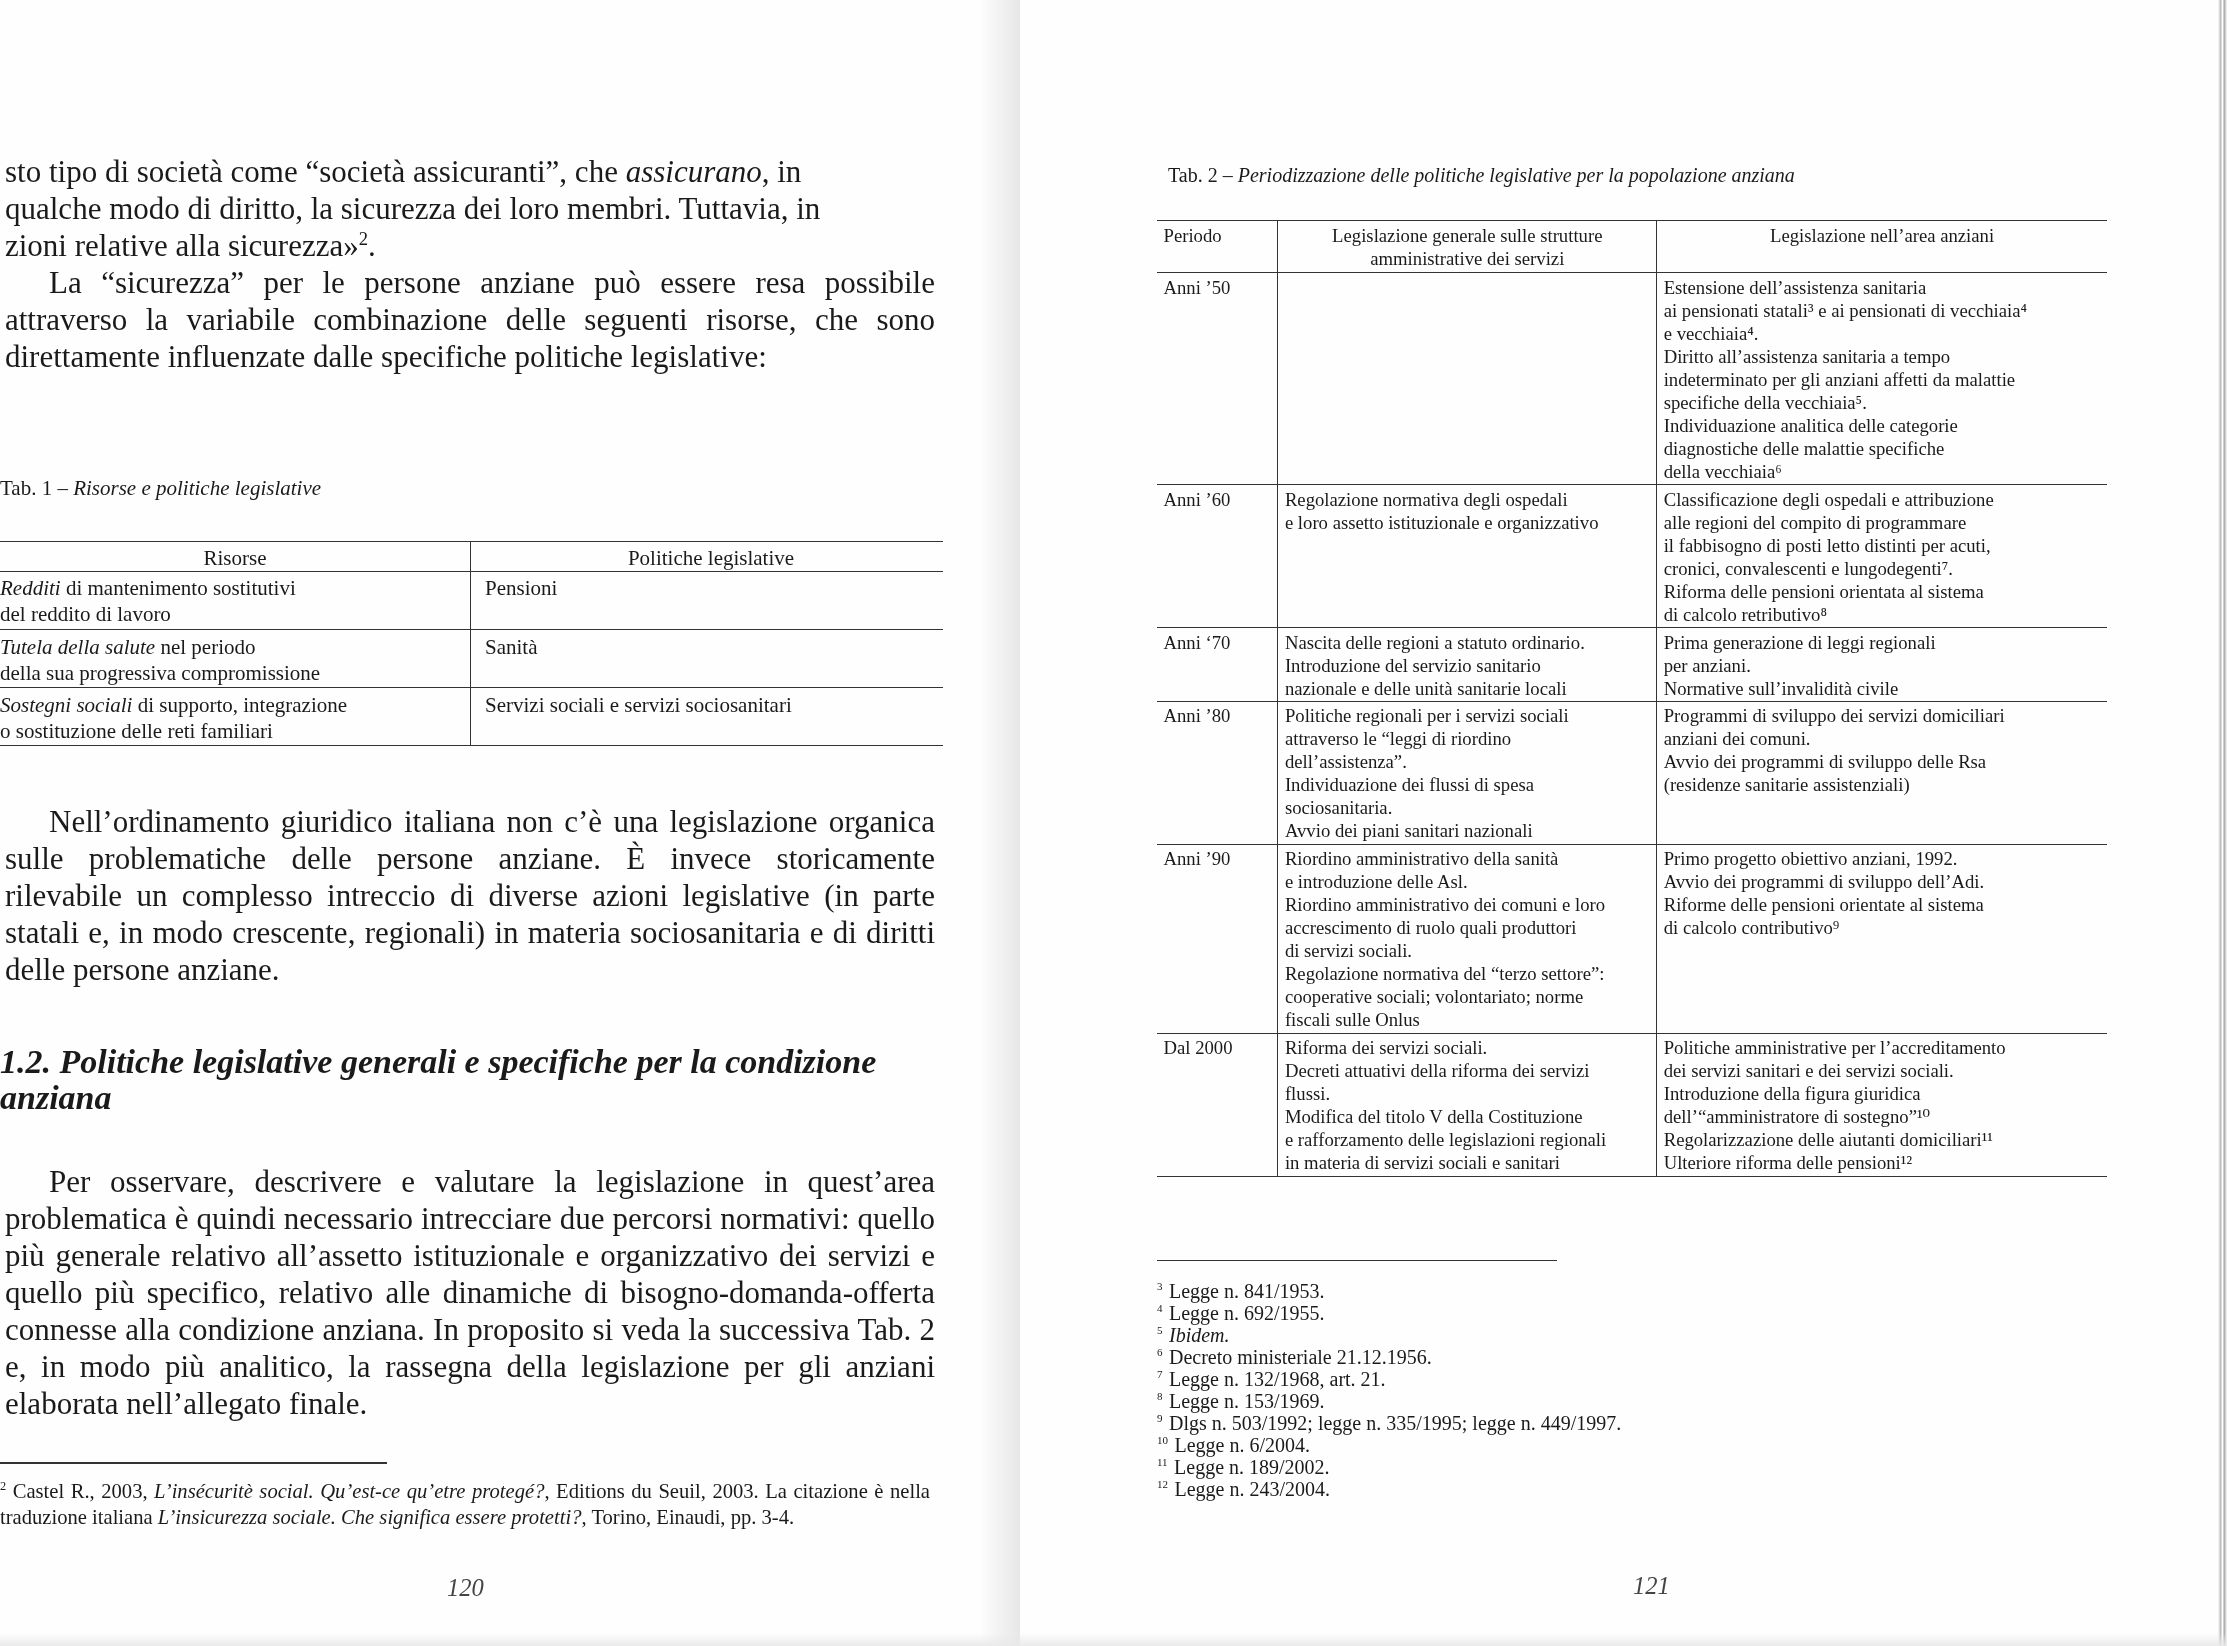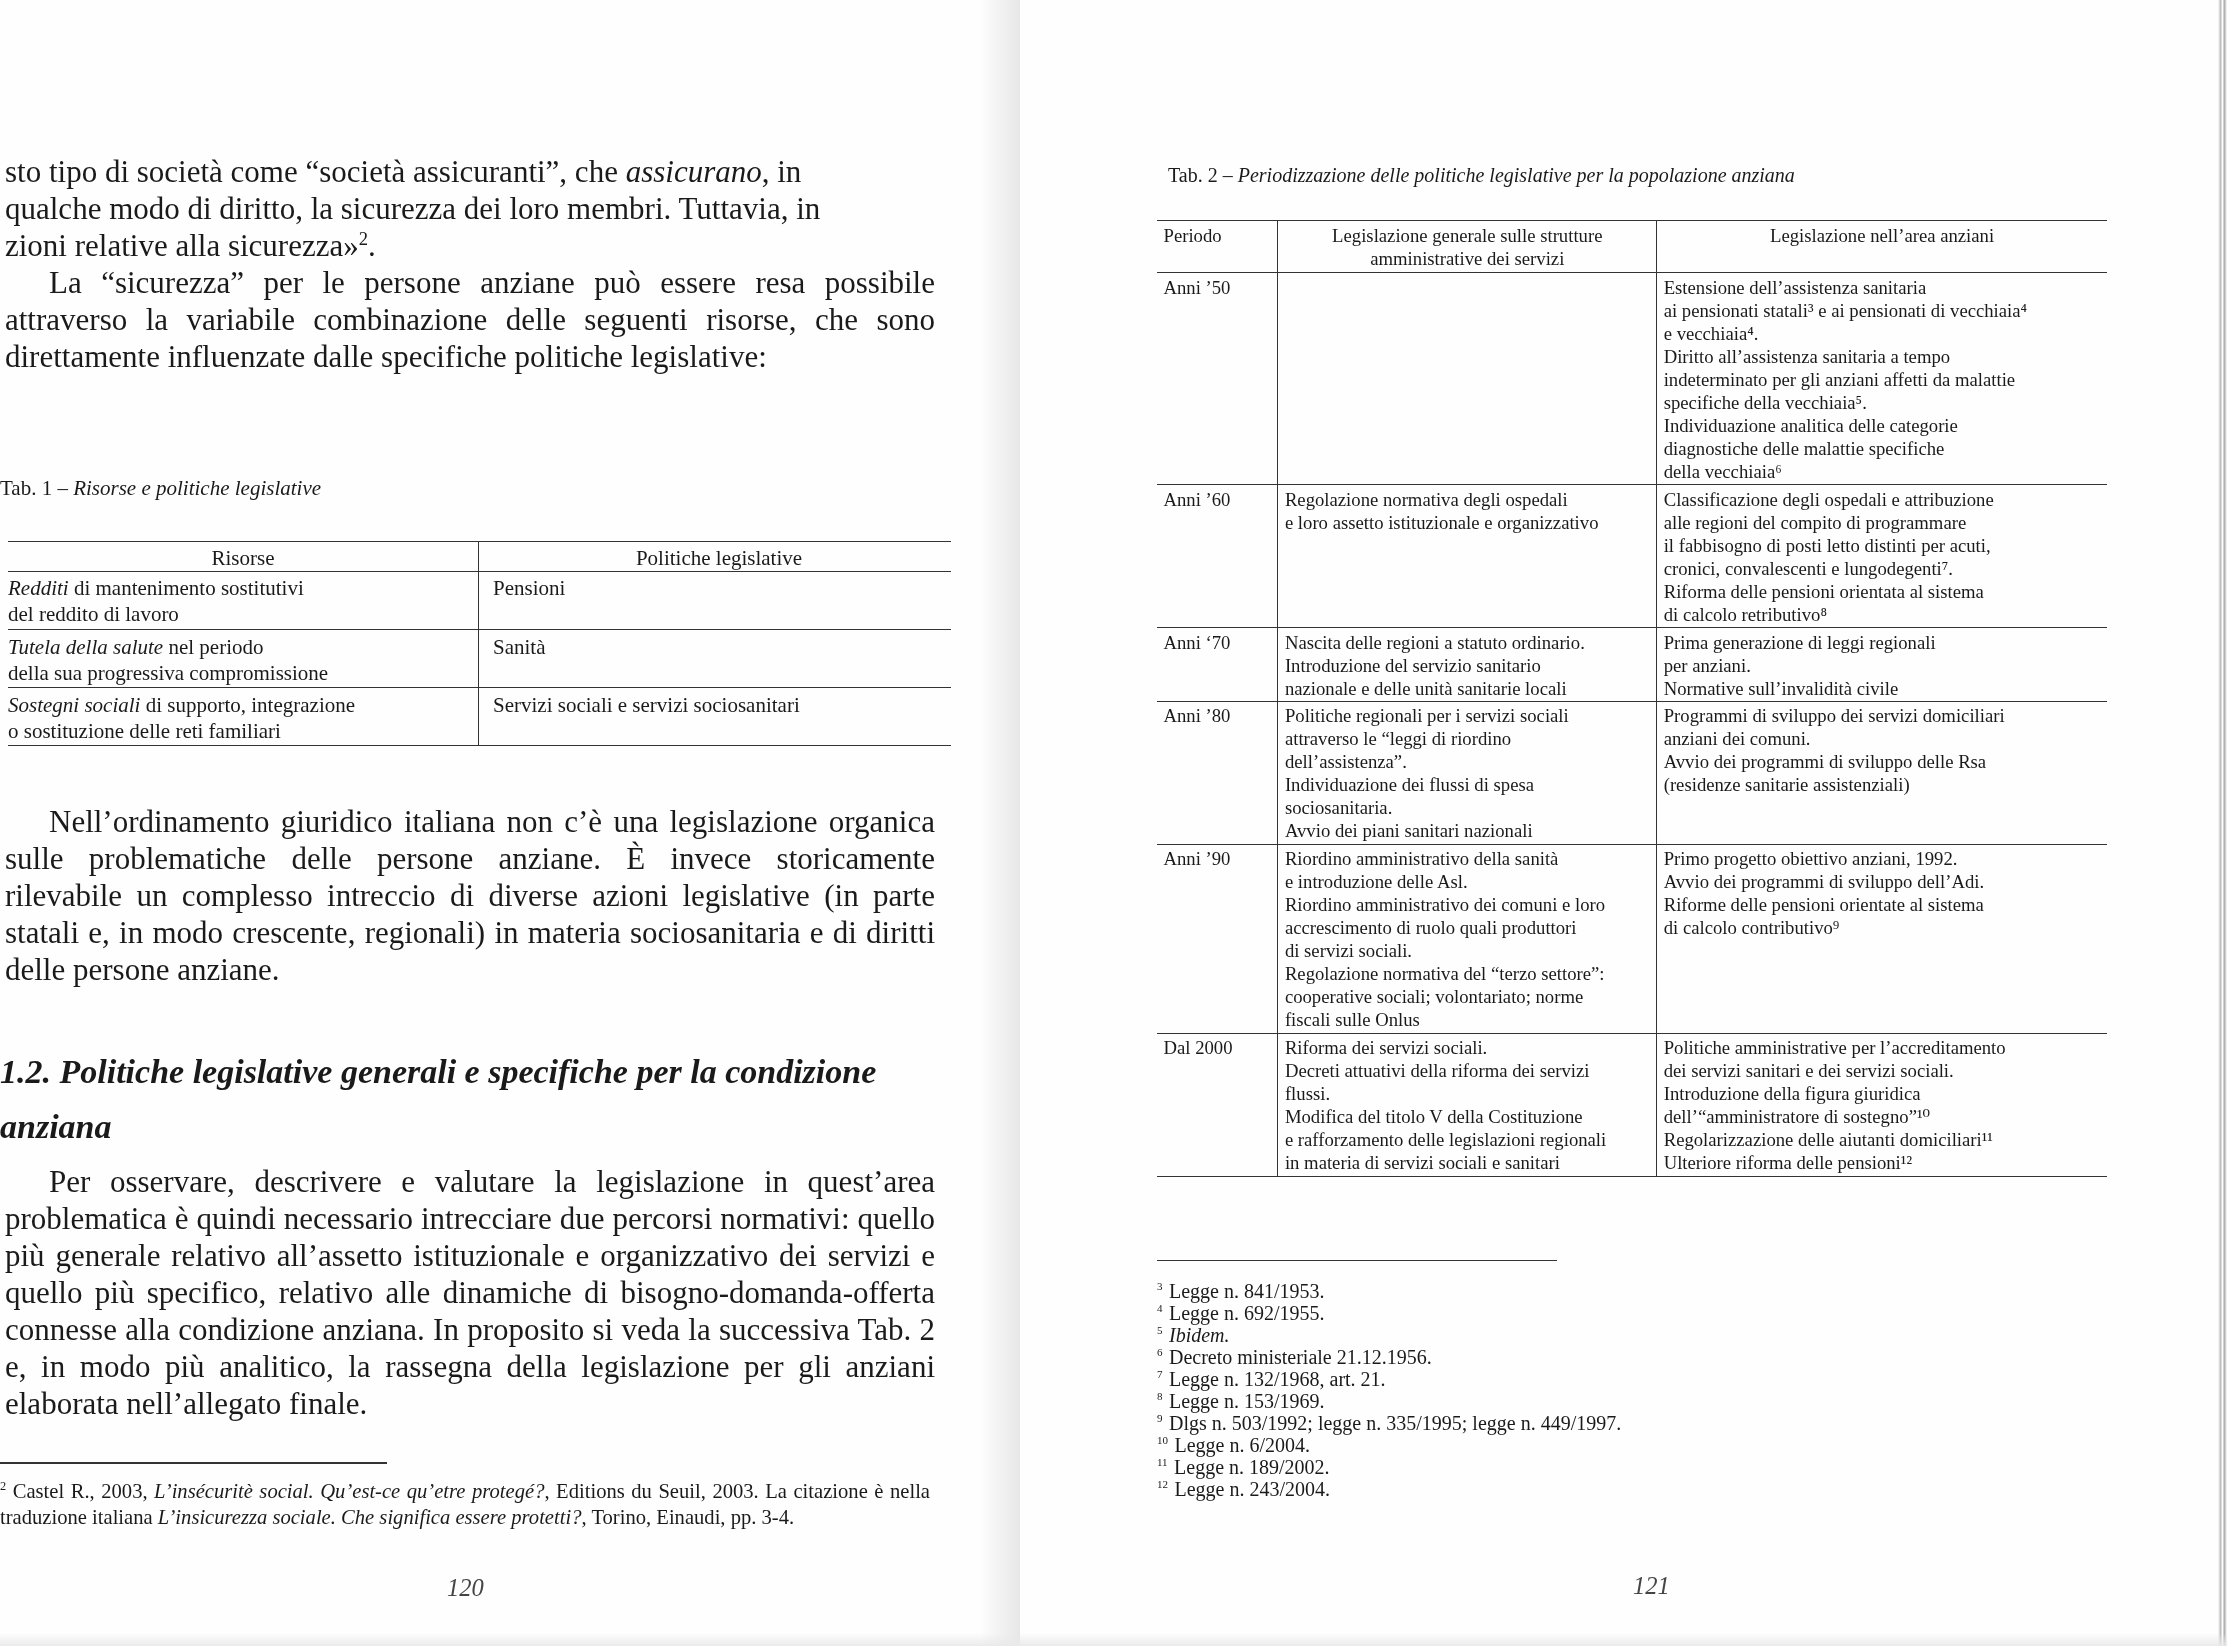--- a/index.html
+++ b/index.html
@@ -14,35 +14,35 @@
   .right-edge{position:absolute;left:2218px;top:0;width:9px;height:1647px;
      background:linear-gradient(90deg,#fff,#bbb 30%,#fff 50%,#aaa 70%,#fff);}
   .bottom-shadow{position:absolute;left:0;top:1633px;width:2227px;height:14px;
      background:linear-gradient(180deg,rgba(230,230,230,0),#e9e9e9);}
   .body-text{position:absolute;left:5px;width:930px;font-size:31px;line-height:37px;text-align:justify;}
   .body-text p{margin:0;}
   .indent{text-indent:44px;}
   .cap{position:absolute;font-size:21px;}
   .cap i{font-style:italic;}
   table{border-collapse:collapse;}
-  #tab1{position:absolute;left:0;top:541px;width:943px;font-size:21px;line-height:26px;margin-left:8px;}
+  #tab1{position:absolute;left:0;top:541px;width:943px;font-size:21px;line-height:26px;}
   #tab1 th{font-weight:normal;text-align:center;border-top:1.9px solid #333;border-bottom:1.9px solid #333;padding:2.6px 0 0 0;}
   #tab1 td{vertical-align:top;border-bottom:1.9px solid #333;padding:3.9px 0 1.3px 0;}
   #tab1 td.c2,#tab1 th.c2{border-left:1.3px solid #333;padding-left:14px;}
   #tab1 th.c2{padding-left:8px;}
   #tab2{position:absolute;left:137px;top:220px;width:950px;font-size:18.7px;line-height:23px;}
   #tab2 th{font-weight:normal;text-align:center;vertical-align:top;border-top:1.9px solid #333;border-bottom:1.9px solid #333;padding:2.6px 3.9px;}
   #tab2 th.p{text-align:left;padding-left:6.5px;margin-left:44px;}
   #tab2 td{vertical-align:top;border-bottom:1.9px solid #333;padding:2.6px 6.5px 1.3px 6.5px;}
   #tab2 .cL{border-left:1.3px solid #333;}
   #tab2 .period{width:110px;}
   #tab2 .gen{width:370px;}
   #tab2 td div{white-space:nowrap;}
   sup{font-size:60%;line-height:0;}
-  .heading{position:absolute;left:0;top:1044px;width:930px;font-size:34px;line-height:55px;font-weight:bold;font-style:italic;}
+  .heading{position:absolute;left:0;top:1044px;width:930px;font-size:34px;line-height:36px;font-weight:bold;font-style:italic;}
   .fn-rule{position:absolute;height:1.9px;background:#333;}
   .fn{position:absolute;font-size:20.6px;line-height:26px;text-align:justify;}
   .fn-list{position:absolute;left:137px;top:1280px;font-size:20px;line-height:22px;}
   .fn-list div{white-space:nowrap;}
   .fn-list sup{font-size:55%;margin-right:6.5px;}
   .pagenum{position:absolute;font-size:24.5px;font-style:italic;color:#444;}
 </style>
 </head>
 <body>
 

